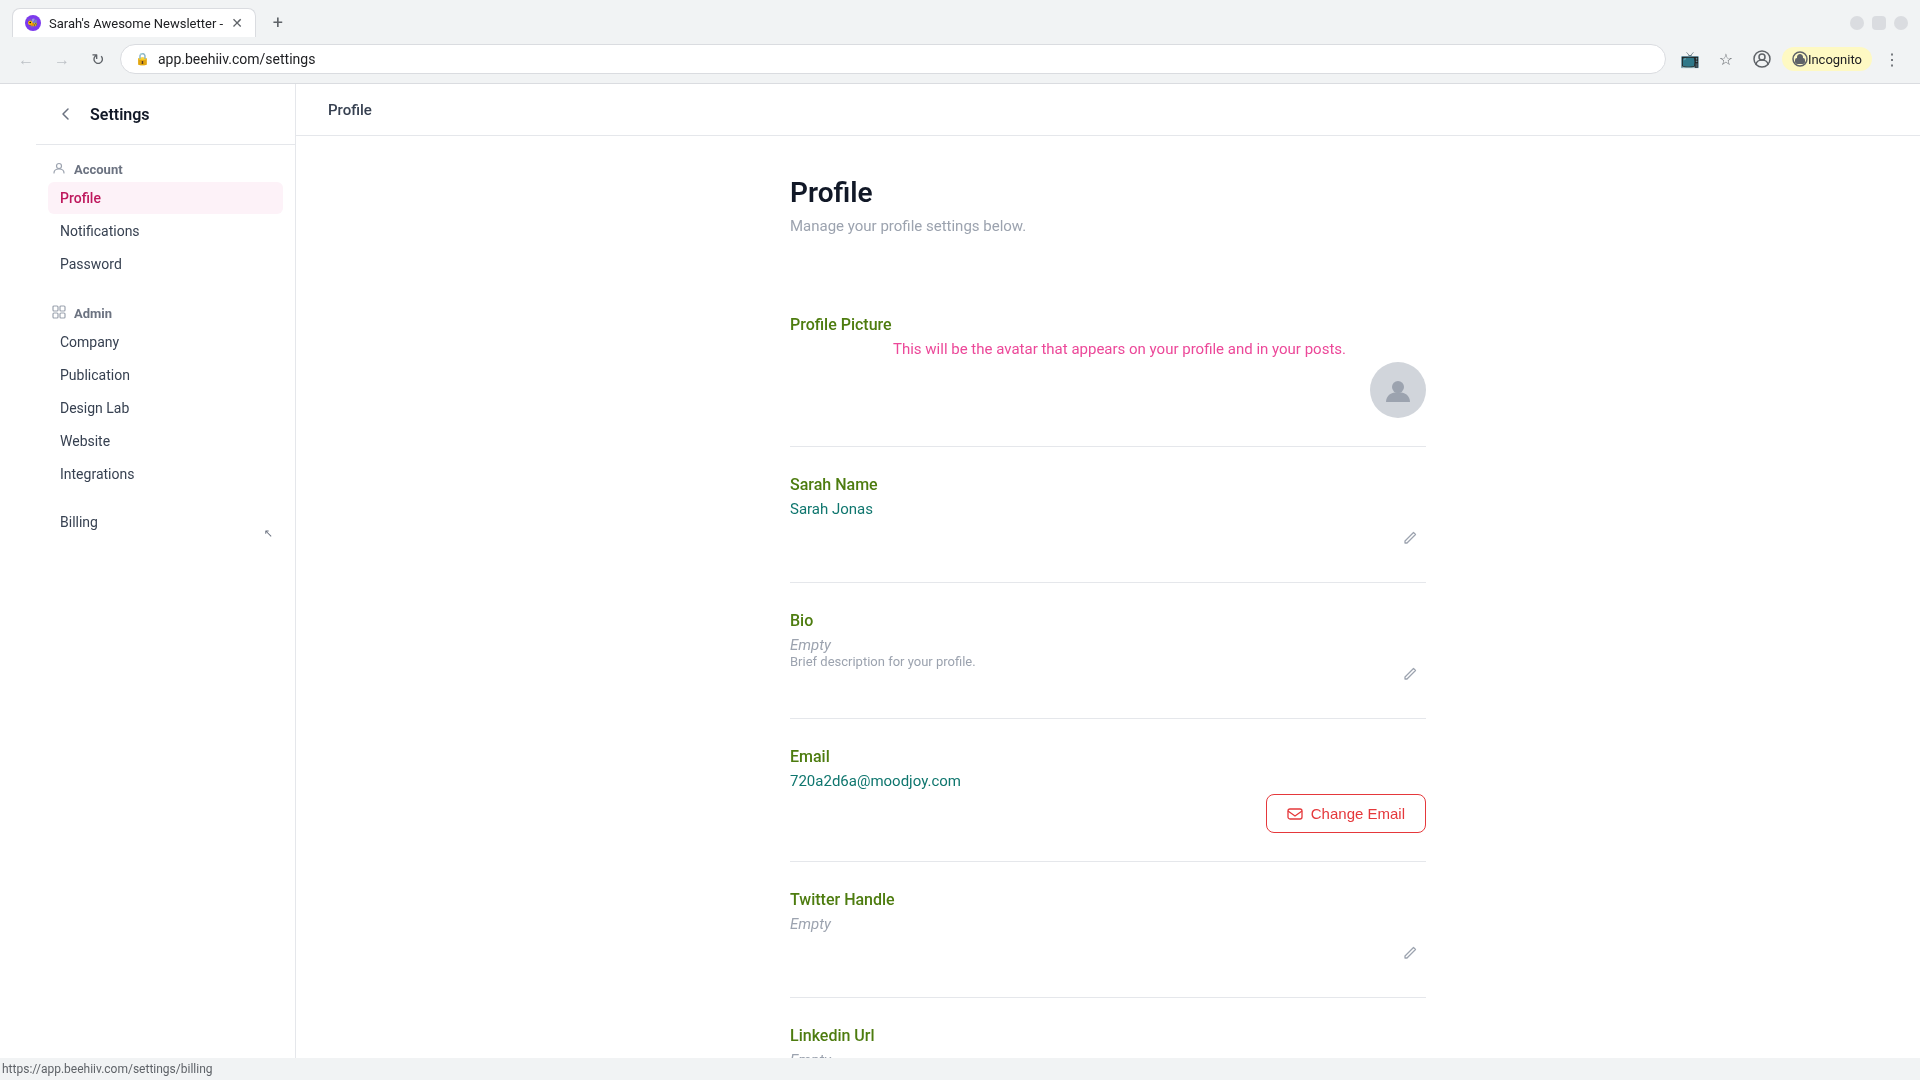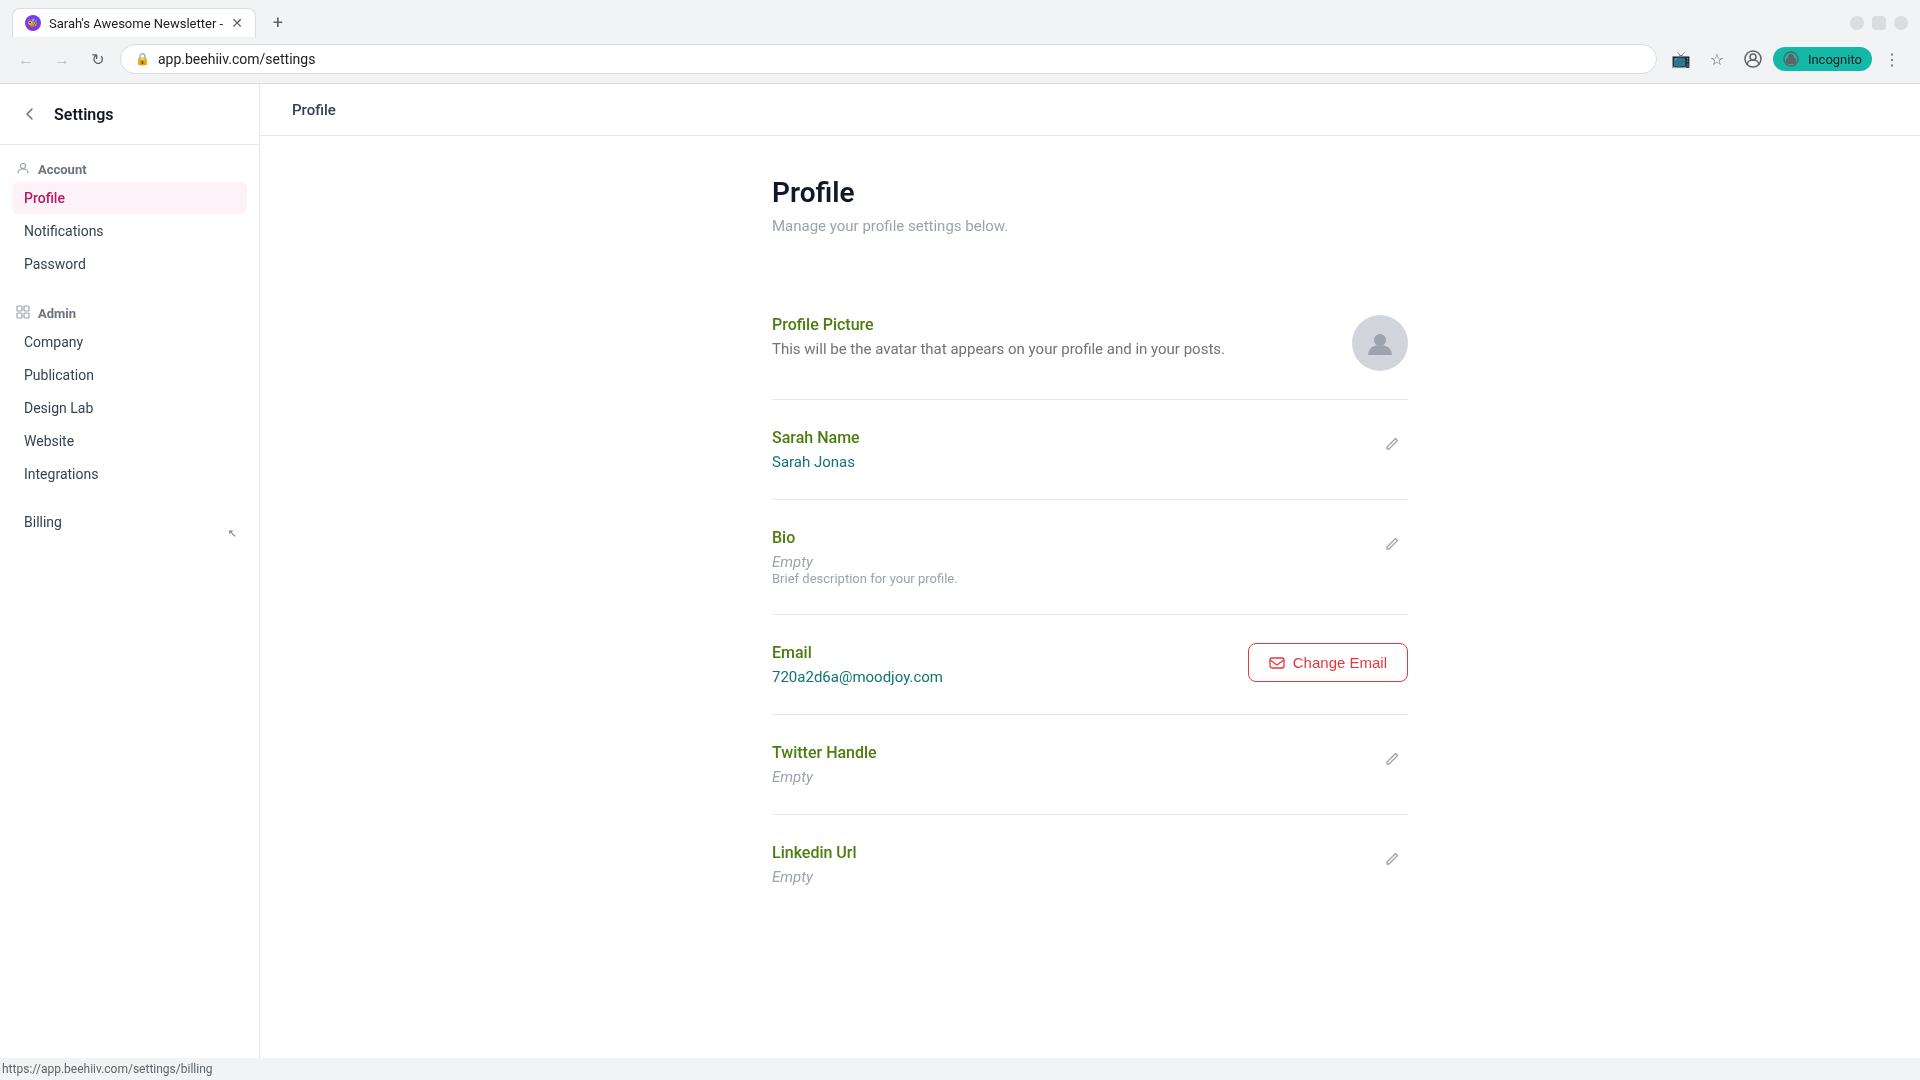--- a/index.html
+++ b/index.html
@@ -13,24 +13,24 @@
     .browser-tab .tab-close { margin-left: auto; color: #5f6368; cursor: pointer; font-size: 14px; }
     .browser-tab-new { width: 28px; height: 28px; display: flex; align-items: center; justify-content: center; color: #5f6368; font-size: 18px; cursor: pointer; }
     .browser-toolbar { display: flex; align-items: center; padding: 6px 12px 8px; gap: 8px; }
     .browser-nav-btn { width: 28px; height: 28px; display: flex; align-items: center; justify-content: center; color: #5f6368; font-size: 16px; cursor: pointer; border-radius: 50%; }
     .browser-nav-btn.disabled { color: #bdc1c6; cursor: default; }
     .browser-address-bar { flex: 1; background: #fff; border: 1px solid #dadce0; border-radius: 20px; padding: 6px 14px; font-size: 14px; color: #202124; display: flex; align-items: center; gap: 8px; }
     .browser-address-bar .lock-icon { color: #5f6368; font-size: 12px; }
     .browser-address-text { color: #202124; font-size: 14px; }
     .browser-toolbar-actions { display: flex; align-items: center; gap: 4px; }
     .toolbar-icon-btn { width: 32px; height: 32px; display: flex; align-items: center; justify-content: center; color: #5f6368; font-size: 16px; cursor: pointer; border-radius: 50%; }
-    .incognito-btn { display: flex; align-items: center; gap: 9px; background: #14b8a6; border-radius: 20px; padding: 4px 10px; font-size: 13px; color: #202124; cursor: pointer; }
-
-    
-    .app-container { display: flex; flex: 1; overflow: hidden; }
+    .incognito-btn { display: flex; align-items: center; gap: 0; background: #fef9c3; border-radius: 20px; padding: 4px 10px; font-size: 13px; color: #202124; cursor: pointer; }
+
+    
+    .app-container { display: flex; flex: 1; overflow: hidden; padding-left: 36px; }
 
     
     .sidebar { width: 260px; background: #fff; border-right: 1px solid #e5e7eb; display: flex; flex-direction: column; flex-shrink: 0; overflow-y: auto; }
     .sidebar-header { display: flex; align-items: center; padding: 16px 16px; gap: 10px; border-bottom: 1px solid #e5e7eb; }
     .sidebar-back-btn { width: 28px; height: 28px; display: flex; align-items: center; justify-content: center; color: #6b7280; cursor: pointer; border-radius: 4px; }
     .sidebar-title { font-size: 16px; font-weight: 600; color: #111827; }
 
     .sidebar-section { padding: 16px 12px 8px; }
     .sidebar-section-label { display: flex; align-items: center; gap: 8px; font-size: 13px; font-weight: 700; color: #6b7280; margin-bottom: 4px; padding: 0 4px; }
     .sidebar-section-label .section-icon { color: #9ca3af; font-size: 14px; }
@@ -47,21 +47,21 @@
     .profile-main-title { font-size: 28px; font-weight: 600; color: #111827; margin-bottom: 8px; }
     .profile-subtitle { font-size: 15px; color: #9ca3af; margin-bottom: 52px; }
 
     .profile-section { border-bottom: 1px solid #e5e7eb; padding: 28px 0; display: flex; align-items: flex-start; justify-content: space-between; }
     .profile-section:last-child { border-bottom: none; }
     .section-info { flex: 1; }
     .section-label { font-size: 16px; font-weight: 500; color: #4d7c0f; margin-bottom: 6px; }
     .section-value { font-size: 15px; color: #9ca3af; font-style: italic; }
     .section-value.has-value { color: #0f766e; font-style: normal; }
     .section-hint { font-size: 13px; color: #9ca3af; }
-    .section-action { flex-shrink: 0; margin-left: 24px; display: flex; align-items: center; }
+    .section-action { flex-shrink: 0; margin-left: 24px; display: flex; align-items: center; margin-top: 47px; }
 
     .edit-btn { width: 32px; height: 32px; display: flex; align-items: center; justify-content: center; color: #9ca3af; cursor: pointer; border-radius: 4px; }
 
     .avatar-circle { width: 56px; height: 56px; background: #d1d5db; border-radius: 50%; display: flex; align-items: center; justify-content: center; cursor: pointer; }
     .avatar-circle svg { width: 32px; height: 32px; }
 
     .change-email-btn { display: flex; align-items: center; gap: 8px; background: #fff; border: 1.5px solid #e5383b; border-radius: 8px; padding: 10px 20px; font-size: 15px; font-weight: 500; color: #e5383b; cursor: pointer; }
 
     .status-bar { background: #f1f3f4; padding: 4px 2px; font-size: 12px; color: #5f6368; flex-shrink: 0; }
   </style>
@@ -187,21 +187,21 @@
       <span class="page-header-title">Profile</span>
     </div>
 
     <div class="profile-content">
       <h1 class="profile-main-title">Profile</h1>
       <p class="profile-subtitle">Manage your profile settings below.</p>
 
       <div class="profile-section">
         <div class="section-info">
           <div class="section-label">Profile Picture</div>
-          <div class="section-value has-value" style="font-style:normal; color:#737373;">This will be the avatar that appears on your profile and in your posts.</div>
+          <div class="section-value has-value" style="font-style:normal; color:#ec4899;text-align:right;">This will be the avatar that appears on your profile and in your posts.</div>
         </div>
         <div class="section-action">
           <div class="avatar-circle">
             <svg width="32" height="32" viewBox="0 0 32 32" fill="none">
               <circle cx="16" cy="13" r="6" fill="#9ca3af"></circle>
               <path d="M4 28c0-6.627 5.373-10 12-10s12 3.373 12 10" fill="#9ca3af"></path>
             </svg>
           </div>
         </div>
       </div>

